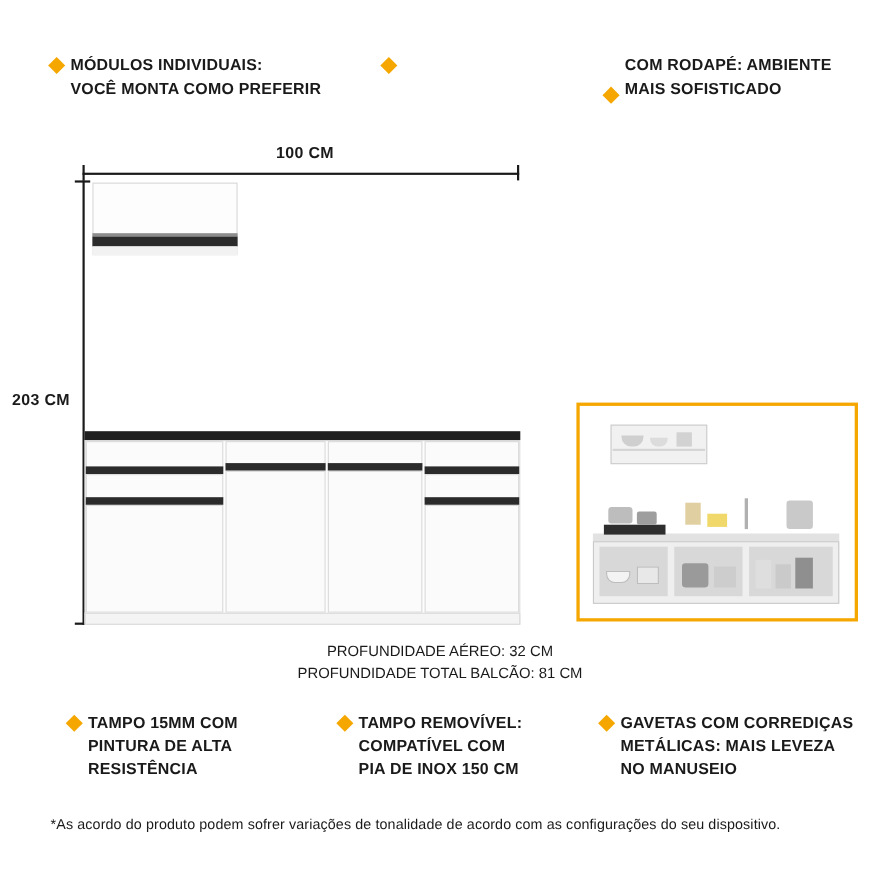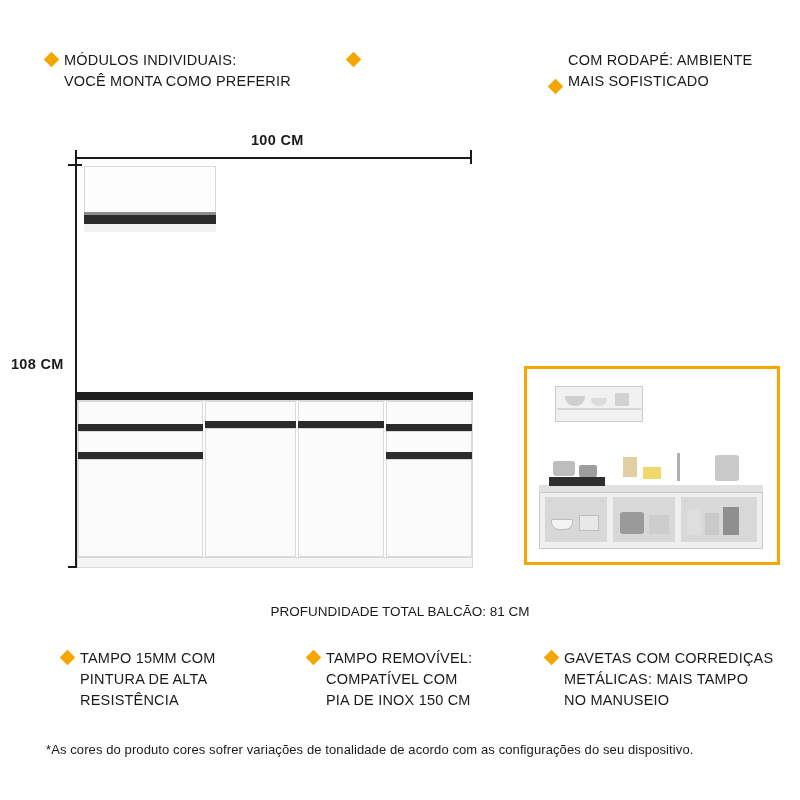--- a/index.html
+++ b/index.html
@@ -29,21 +29,21 @@
   }
   .diamond {
     width: 11px; height: 11px;
     background: #F5A700;
     transform: rotate(45deg);
     flex: 0 0 auto;
     margin-top: 4px;
   }
   .feature-text {
     font-size: 14.5px;
-    font-weight: normal;
+    font-weight: bold;
     line-height: 21px;
     letter-spacing: .2px;
     white-space: pre-line;
   }
 
   
   .dim-h-line {
     position: absolute;
     height: 2px;
     background: #1a1a1a;
@@ -165,21 +165,21 @@
   </div>
 
   <div class="dim-label" style="left:251px; top:132px;">100 CM</div>
   <div class="dim-h-line" style="left:75px; top:157px; width:397px;"></div>
   <div class="dim-h-cap" style="left:75px; top:150px; height:14px;"></div>
   <div class="dim-h-cap" style="left:470px; top:150px; height:14px;"></div>
 
   <div class="dim-v-line" style="left:75px; top:164px; height:404px;"></div>
   <div class="dim-v-cap" style="left:68px; top:164px; width:14px;"></div>
   <div class="dim-v-cap" style="left:68px; top:566px; width:14px;"></div>
-  <div class="dim-label" style="left:11px; top:356px;">108 CM</div>
+  <div class="dim-label" style="left:11px; top:356px;">203 CM</div>
 
   <div class="unit" style="left:84px; top:166px; width:132px; height:66px;"></div>
   <div class="greybar" style="left:84px; top:212px; width:132px; height:3px;"></div>
   <div class="darkbar" style="left:84px; top:215px; width:132px; height:9px;"></div>
   <div class="panel" style="left:84px; top:224px; width:132px; height:8px; border:none; background:#f2f2f2;"></div>
 
   <div class="toptop" style="left:77px; top:392px; width:396px; height:8px;"></div>
 
   <div class="unit" style="left:77px; top:400px; width:396px; height:168px;"></div>
 
@@ -198,20 +198,21 @@
   <div class="panel" style="left:298px; top:428px; width:86px; height:129px;"></div>
 
   <div class="panel" style="left:386px; top:401px; width:86px; height:27px;"></div>
   <div class="darkbar" style="left:386px; top:424px; width:86px; height:7px;"></div>
   <div class="panel" style="left:386px; top:431px; width:86px; height:24px;"></div>
   <div class="darkbar" style="left:386px; top:452px; width:86px; height:7px;"></div>
   <div class="panel" style="left:386px; top:459px; width:86px; height:98px;"></div>
 
   <div class="panel" style="left:77px; top:557px; width:396px; height:11px; background:#f4f4f4;"></div>
 
+  <div class="depth-caption" style="left:0; top:582px;">PROFUNDIDADE AÉREO: 32 CM</div>
   <div class="depth-caption" style="left:0; top:602px;">PROFUNDIDADE TOTAL BALCÃO: 81 CM</div>
 
   <div class="photo-box" style="left:524px; top:366px; width:256px; height:199px;">
     <div class="photo-inner">
 
       <div class="ph-wallcab" style="left:28px; top:17px; width:88px; height:36px;"></div>
       <div class="ph-wallcab-shelf" style="left:30px; top:39px; width:84px; height:2px;"></div>
       <div class="ph-obj" style="left:38px; top:27px; width:20px; height:10px; background:#cfcfcf; border-radius:0 0 9px 9px;"></div>
       <div class="ph-obj" style="left:64px; top:29px; width:16px; height:8px; background:#dcdcdc; border-radius:0 0 7px 7px;"></div>
       <div class="ph-obj" style="left:88px; top:24px; width:14px; height:13px; background:#d2d2d2;"></div>
@@ -251,19 +252,19 @@
   <div class="feature" style="left:308px; top:648px; width:205px;">
     <span class="diamond"></span>
     <span class="feature-text">TAMPO REMOVÍVEL:
 COMPATÍVEL COM
 PIA DE INOX 150 CM</span>
   </div>
 
   <div class="feature" style="left:546px; top:648px; width:240px;">
     <span class="diamond"></span>
     <span class="feature-text">GAVETAS COM CORREDIÇAS
-METÁLICAS: MAIS TAMPO
+METÁLICAS: MAIS LEVEZA
 NO MANUSEIO</span>
   </div>
 
-  <div class="footnote" style="left:46px; top:742px; width:720px;">*As cores do produto cores sofrer variações de tonalidade de acordo com as configurações do seu dispositivo.</div>
+  <div class="footnote" style="left:46px; top:742px; width:720px;">*As acordo do produto podem sofrer variações de tonalidade de acordo com as configurações do seu dispositivo.</div>
 
 </div>
 
 </body></html>

